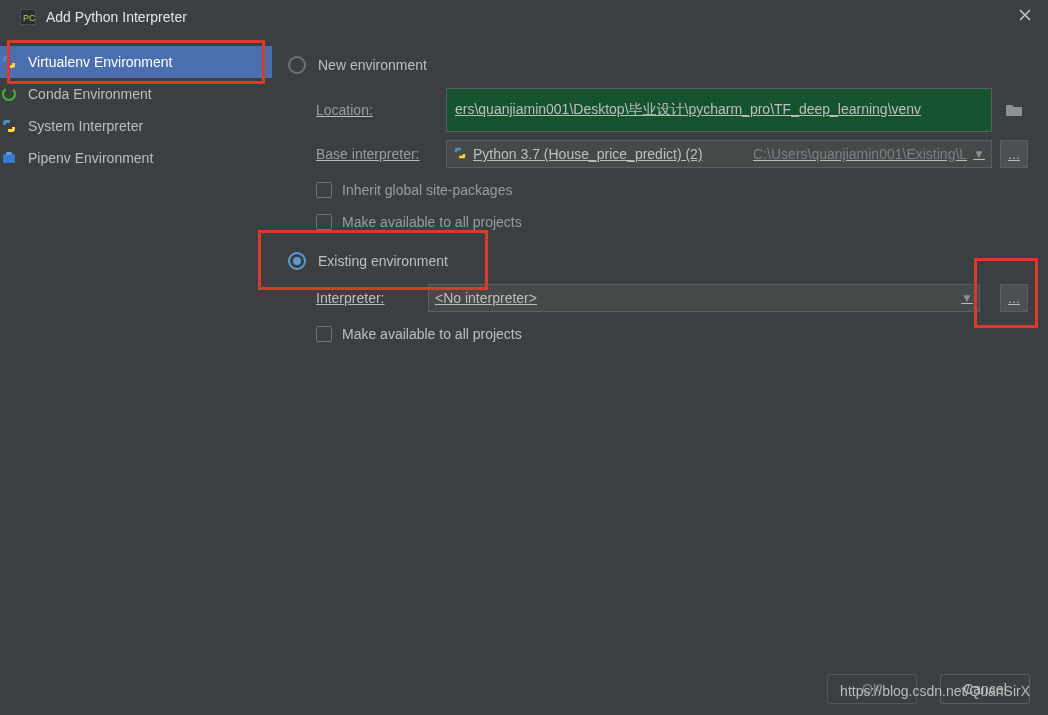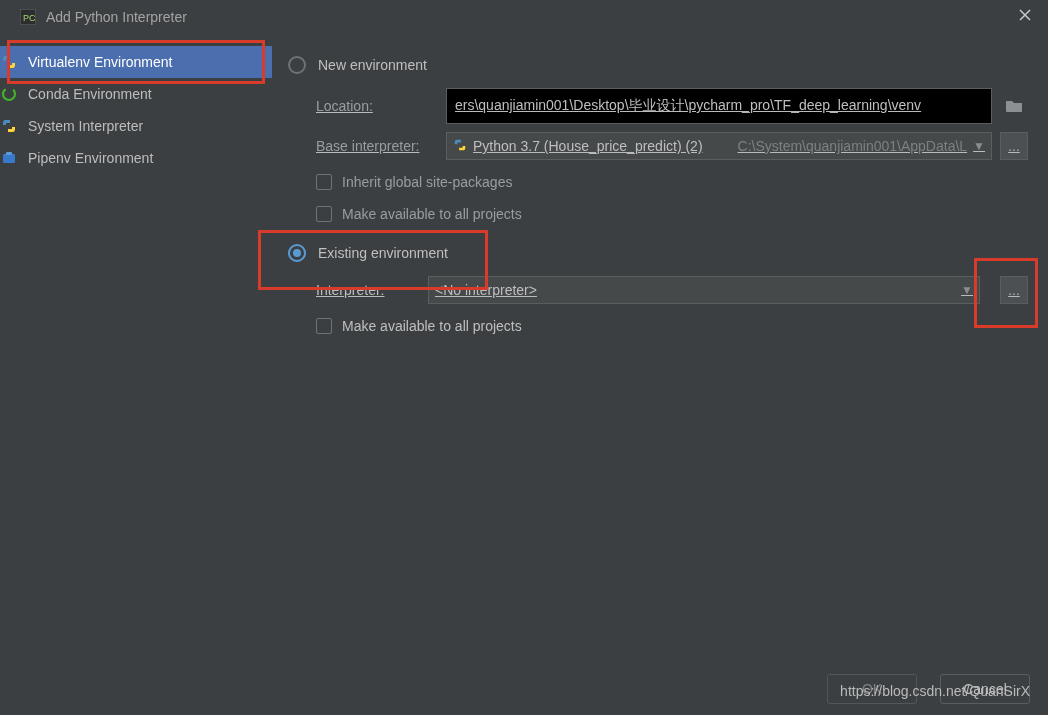--- a/index.html
+++ b/index.html
@@ -18,21 +18,21 @@
     display: flex;
     align-items: center;
     padding: 0 20px;
     position: relative;
   }
   .titlebar .appicon {
     width: 16px; height: 16px;
     display: inline-flex; align-items: center; justify-content: center;
     margin-right: 10px;
   }
-  .titlebar .title { color: #a3a3a3; font-size: 14px; }
+  .titlebar .title { color: #e5e5e5; font-size: 14px; }
   .titlebar .close {
     position: absolute; right: 16px; top: 8px;
     color: #cfcfcf; font-size: 14px; cursor: pointer;
   }
 
   
   .main {
     display: flex;
     height: calc(100% - 34px - 52px);
   }
@@ -88,22 +88,22 @@
     margin: 8px 0 8px 28px;
     text-decoration: underline;
   }
   .field-row .flabel {
     width: 130px;
     color: #9a9d9f;
     font-size: 14px;
   }
   .field-row .input {
     flex: 1;
-    height: 36px;
-    background: #000000;
+    height: 44px;
+    background: #14532d;
     border: 1px solid #5a5e60;
     color: #bfbfbf;
     padding: 0 8px;
     display: flex; align-items: center;
     overflow: hidden; white-space: nowrap;
   }
   .field-row .dropdown {
     flex: 1;
     height: 28px;
     background: #45494a;
@@ -266,21 +266,21 @@
     <div class="field-row">
       <span class="flabel">Base interpreter:</span>
       <div class="dropdown">
         <span style="margin-right:6px;">
           <svg width="14" height="14" viewBox="0 0 16 16">
               <path d="M4 2h5v3H5v2H2V5c0-2 1-3 2-3z" fill="#4b8bbe"></path>
               <path d="M12 14H7v-3h4V9h3v2c0 2-1 3-2 3z" fill="#ffd43b"></path>
             </svg>
         </span>
         <span class="dd-val">Python 3.7 (House_price_predict) (2)</span>
-        <span class="dd-sub">C:\System\quanjiamin001\AppData\L</span>
+        <span class="dd-sub">C:\Users\quanjiamin001\Existing\L</span>
         <span class="dd-arrow">▼</span>
       </div>
       <span class="browse-btn">...</span>
     </div>
 
     <div class="check-row">
       <span class="checkbox"></span>
       <span class="clabel">Inherit global site-packages</span>
     </div>
     <div class="check-row">

